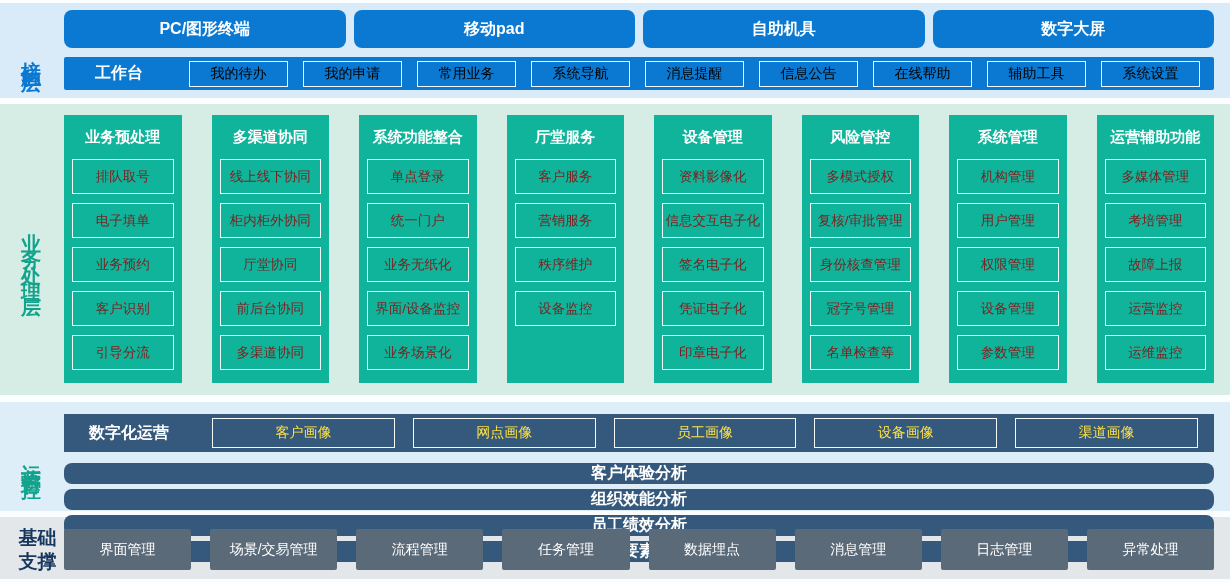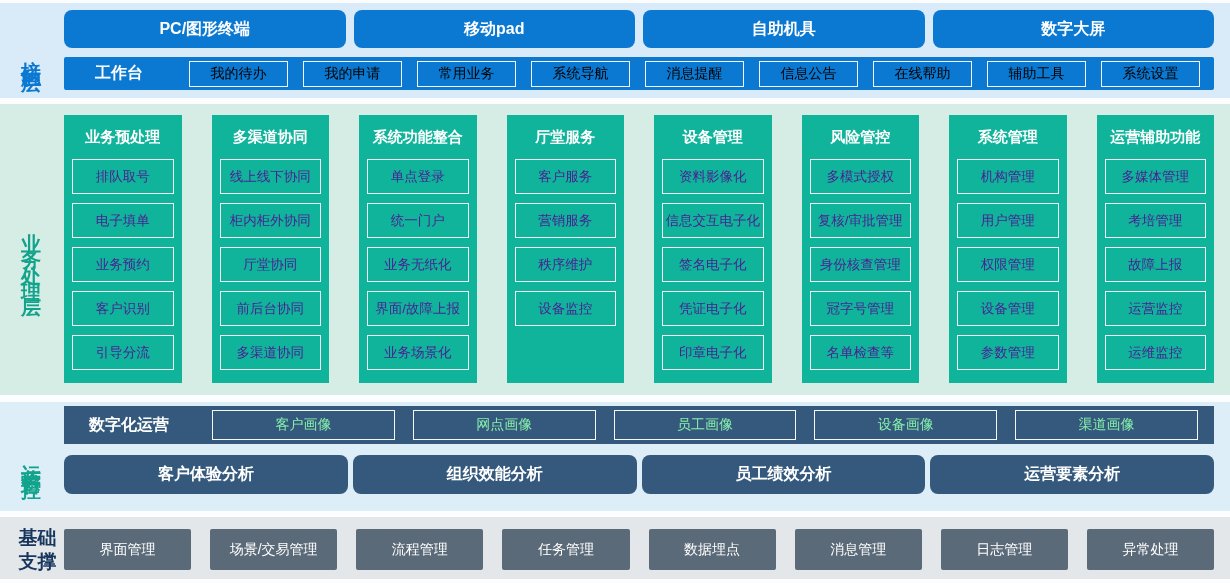--- a/index.html
+++ b/index.html
@@ -33,39 +33,39 @@
     display:flex; align-items:center; justify-content:center;
   }
 
   
   .layer.business { height:291px; margin-top:6px; background:#d5ede4; }
   .layer.business .vlabel { color:#12a38c; letter-spacing:16px; text-indent:16px; }
   .layer.business .content { display:flex; gap:30px; padding-top:11px; padding-bottom:12px; }
   .col { flex:1; background:#10b49a; padding:9px 8px 12px 8px; box-sizing:border-box; }
   .col-title { color:#fff; font-weight:bold; font-size:15px; text-align:center; height:26px; line-height:26px; }
   .cell {
-    height:35px; margin-top:9px; border:1px solid rgba(255,255,255,.95); color:#4c1d95; font-size:13.5px;
+    height:35px; margin-top:9px; border:1px solid rgba(255,255,255,.95); color:#7f1d1d; font-size:13.5px;
     display:flex; align-items:center; justify-content:center; text-align:center; line-height:1.15;
     padding:0 2px; box-sizing:border-box;
   }
 
   
   .layer.operations { height:109px; margin-top:7px; background:#ddeef8; }
   .layer.operations .vlabel { color:#12a38c; letter-spacing:5px; text-indent:5px; }
-  .layer.operations .content { padding-top:4px; }
+  .layer.operations .content { padding-top:12px; }
   .digital-bar {
     height:38px; background:#35597c; display:flex; align-items:center; gap:18px;
     padding:0 16px 0 0; box-sizing:border-box; margin-bottom:11px;
   }
   .digital-label { color:#fff; font-weight:bold; font-size:16px; flex:none; width:130px; text-align:center; }
   .digital-item {
-    flex:1; height:28px; border:1px solid rgba(255,255,255,.95); color:#86efac; font-size:14px;
-    display:flex; align-items:center; justify-content:center;
-  }
-  .analysis-row { display:flex; gap:5px; height:39px; }
+    flex:1; height:28px; border:1px solid rgba(255,255,255,.95); color:#fde047; font-size:14px;
+    display:flex; align-items:center; justify-content:center;
+  }
+  .analysis-row { display:flex; gap:5px; height:39px;flex-direction:column; }
   .analysis-box {
     flex:1; background:#35597c; color:#fff; font-weight:bold; font-size:16px; border-radius:8px;
     display:flex; align-items:center; justify-content:center;
   }
 
   
   .layer.foundation { height:65px; margin-top:6px; background:#e4e7ea; align-items:center; }
   .hlabel {
     width:64px; flex:none; color:#17365d; font-weight:bold; font-size:19px; line-height:1.25;
     text-align:center; word-break:break-all; padding-left:11px; box-sizing:border-box;
@@ -126,21 +126,21 @@
         <div class="cell">厅堂协同</div>
         <div class="cell">前后台协同</div>
         <div class="cell">多渠道协同</div>
       </div>
 
       <div class="col">
         <div class="col-title">系统功能整合</div>
         <div class="cell">单点登录</div>
         <div class="cell">统一门户</div>
         <div class="cell">业务无纸化</div>
-        <div class="cell">界面/故障上报</div>
+        <div class="cell">界面/设备监控</div>
         <div class="cell">业务场景化</div>
       </div>
 
       <div class="col">
         <div class="col-title">厅堂服务</div>
         <div class="cell">客户服务</div>
         <div class="cell">营销服务</div>
         <div class="cell">秩序维护</div>
         <div class="cell">设备监控</div>
       </div>

